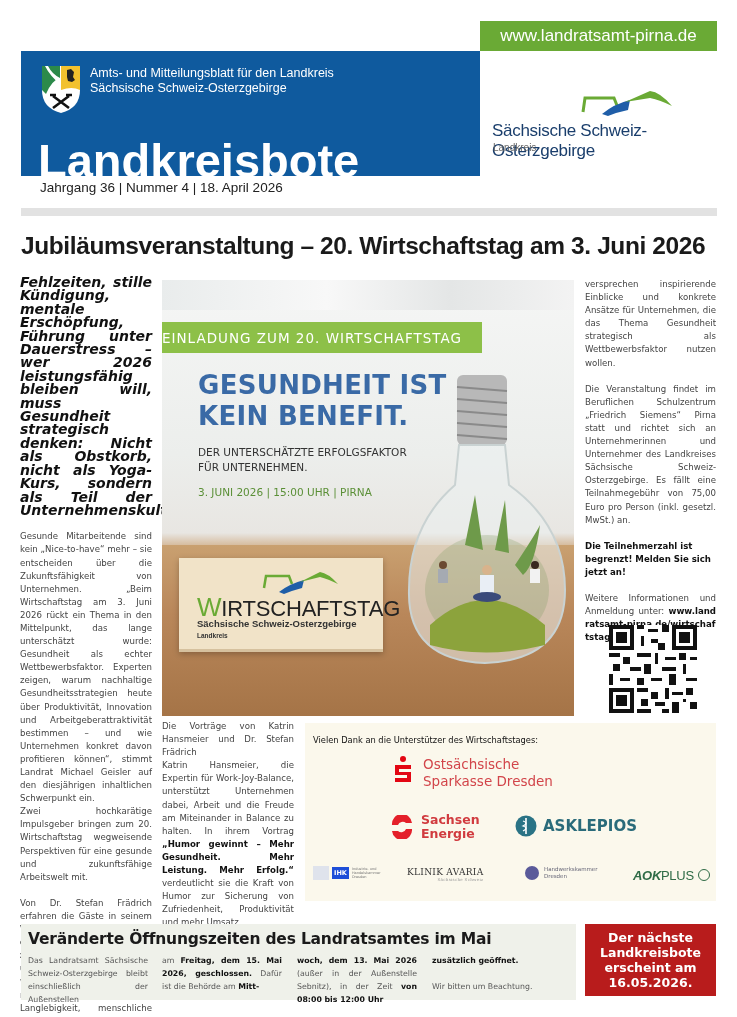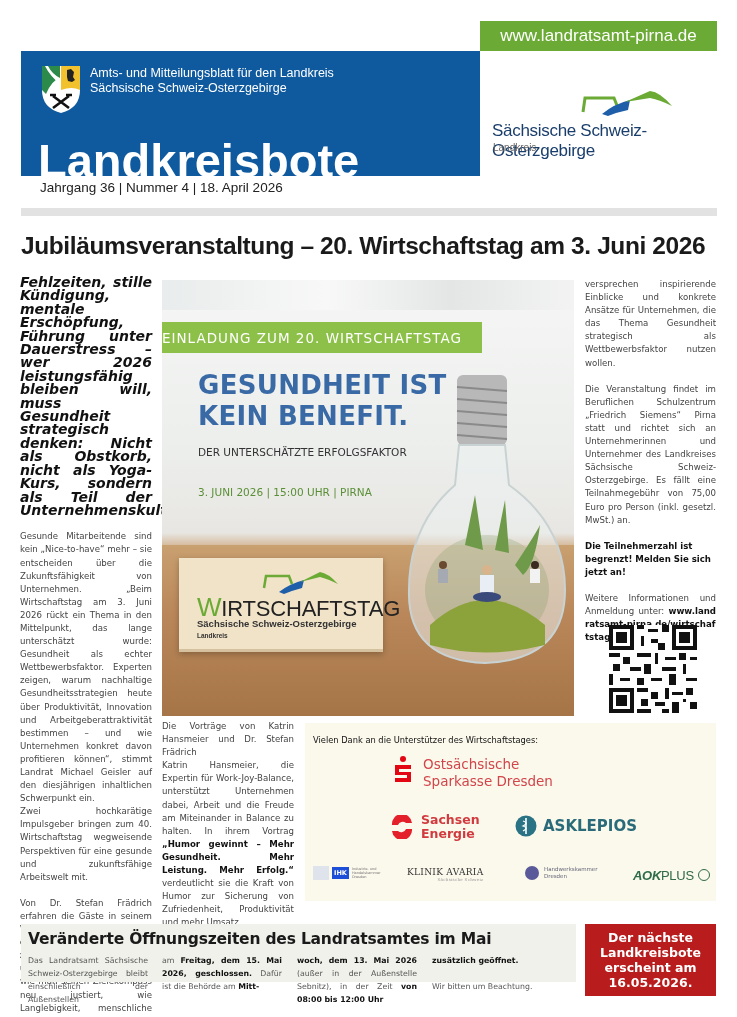--- a/index.html
+++ b/index.html
@@ -66,21 +66,21 @@
     .ihk-text { font-size: 3.5px; color: #777; width: 40px; line-height: 4px; }
     .klinik { position: absolute; left: 94px; top: 3px; font-family: "DejaVu Serif", serif; font-size: 9px; color: #333; letter-spacing: 0.3px; }
     .klinik small { display: block; font-size: 4px; color: #999; text-align: right; }
     .hwk { position: absolute; left: 212px; top: 2px; display: flex; align-items: center; gap: 5px; }
     .hwk-dot { width: 14px; height: 14px; border-radius: 50%; background: #5a5a9a; }
     .hwk-text { font-family: "DejaVu Sans", sans-serif; font-size: 5.5px; line-height: 7px; color: #667; }
     .aok { position: absolute; left: 320px; top: 4px; font-family: "Liberation Sans", sans-serif; font-size: 13px; color: #2f6b46; letter-spacing: -0.3px; }
     .aok b { font-style: italic; }
 
     
-    .bottom-box { position: absolute; left: 21px; top: 924px; width: 555px; height: 58px; background: #eff1ea; }
+    .bottom-box { position: absolute; left: 21px; top: 924px; width: 555px; height: 76px; background: #eff1ea; }
     .bottom-title { position: absolute; left: 7px; top: 6px; font-family: "DejaVu Sans", sans-serif; font-weight: bold; font-size: 15.5px; color: #1a1a1a; letter-spacing: -0.2px; }
     .bcol { position: absolute; top: 30px; width: 120px; font-family: "DejaVu Sans", sans-serif; font-size: 7.8px; line-height: 13px; color: #555; text-align: justify; }
     .bcol b { color: #111; }
     .bcol1 { left: 7px; }
     .bcol2 { left: 141px; }
     .bcol3 { left: 276px; }
     .bcol4 { left: 411px; }
 
     .next-issue { position: absolute; left: 585px; top: 924px; width: 131px; height: 72px; background: #b81c1c; color: #fff; font-family: "DejaVu Sans", sans-serif; font-weight: bold; font-size: 12.5px; line-height: 15px; text-align: center; display: flex; align-items: center; justify-content: center; padding: 0 4px; }
 
@@ -119,34 +119,35 @@
 <div class="brand-name">Sächsische Schweiz-Osterzgebirge</div>
 <div class="brand-sub">Landkreis</div>
 
 <div class="gray-rule"></div>
 
 <h1 class="headline">Jubiläumsveranstaltung – 20. Wirtschaftstag am 3. Juni 2026</h1>
 
 <div class="col col1">
   <p class="lead">Fehlzeiten, stille Kündigung, mentale Erschöpfung, Führung unter Dauerstress – wer 2026 leistungsfähig bleiben will, muss Gesundheit strategisch denken: Nicht als Obstkorb, nicht als Yoga-Kurs, sondern als Teil der Unternehmenskultur.</p>
   <p class="tight">Gesunde Mitarbeitende sind kein „Nice-to-have“ mehr – sie entscheiden über die Zukunftsfähigkeit von Unternehmen. „Beim Wirtschaftstag am 3. Juni 2026 rückt ein Thema in den Mittelpunkt, das lange unterschätzt wurde: Gesundheit als echter Wettbewerbsfaktor. Experten zeigen, warum nachhaltige Gesundheitsstrategien heute über Produktivität, Innovation und Arbeitgeberattraktivität bestimmen – und wie Unternehmen konkret davon profitieren können“, stimmt Landrat Michael Geisler auf den diesjährigen inhaltlichen Schwerpunkt ein.</p>
-  <p>Zwei hochkarätige Impulsgeber bringen zum 40. Wirtschaftstag wegweisende Perspektiven für eine gesunde und zukunftsfähige Arbeitswelt mit.</p>
+  <p>Zwei hochkarätige Impulsgeber bringen zum 20. Wirtschaftstag wegweisende Perspektiven für eine gesunde und zukunftsfähige Arbeitswelt mit.</p>
   <p><span>Von Dr. Stefan Frädrich erfahren die Gäste in seinem Vortrag </span><b>„In der Ruhe liegt die Kraft. - Der Schlüssel zu nachhaltiger Motivation und Leistungsfähigkeit“,</b><span> wie man seinen Zielekompass neu justiert, wie Langlebigkeit, menschliche Identität und Motivation zusammenwirken und das Leben kraftvoll ausgerichtet werden kann.</span></p>
 </div>
 
 <div class="hero">
   <div class="hero-blur-top"></div>
   <div class="hero-table"></div>
   <div class="hero-green-band">EINLADUNG ZUM 20. WIRTSCHAFTSTAG</div>
   <div class="hero-h1">
     <div>GESUNDHEIT IST</div>
     <div>KEIN BENEFIT.</div>
   </div>
   <div class="hero-sub">
     <div>DER UNTERSCHÄTZTE ERFOLGSFAKTOR</div>
+    <div>FÜR UNTERNEHMEN.</div>
   </div>
   <div class="hero-date">3. JUNI 2026 | 15:00 UHR | PIRNA</div>
 
   <div class="wood-block">
     <svg class="wood-logo" viewBox="0 0 150 30">
       <path d="M60 20 L62 8 L85 8 L88 16" fill="none" stroke="#6aaa35" stroke-width="2.5"></path>
       <path d="M75 24 Q85 16 100 12 L98 20 Q90 22 80 26 Z" fill="#1f5ea8"></path>
       <path d="M96 14 L116 4 Q124 5 134 16 Q124 11 116 9 Z" fill="#6aaa35"></path>
     </svg>
     <div class="wood-title"><span>W</span><span style="color:#222;font-size:22px">IRTSCHAFTSTAG</span></div>

